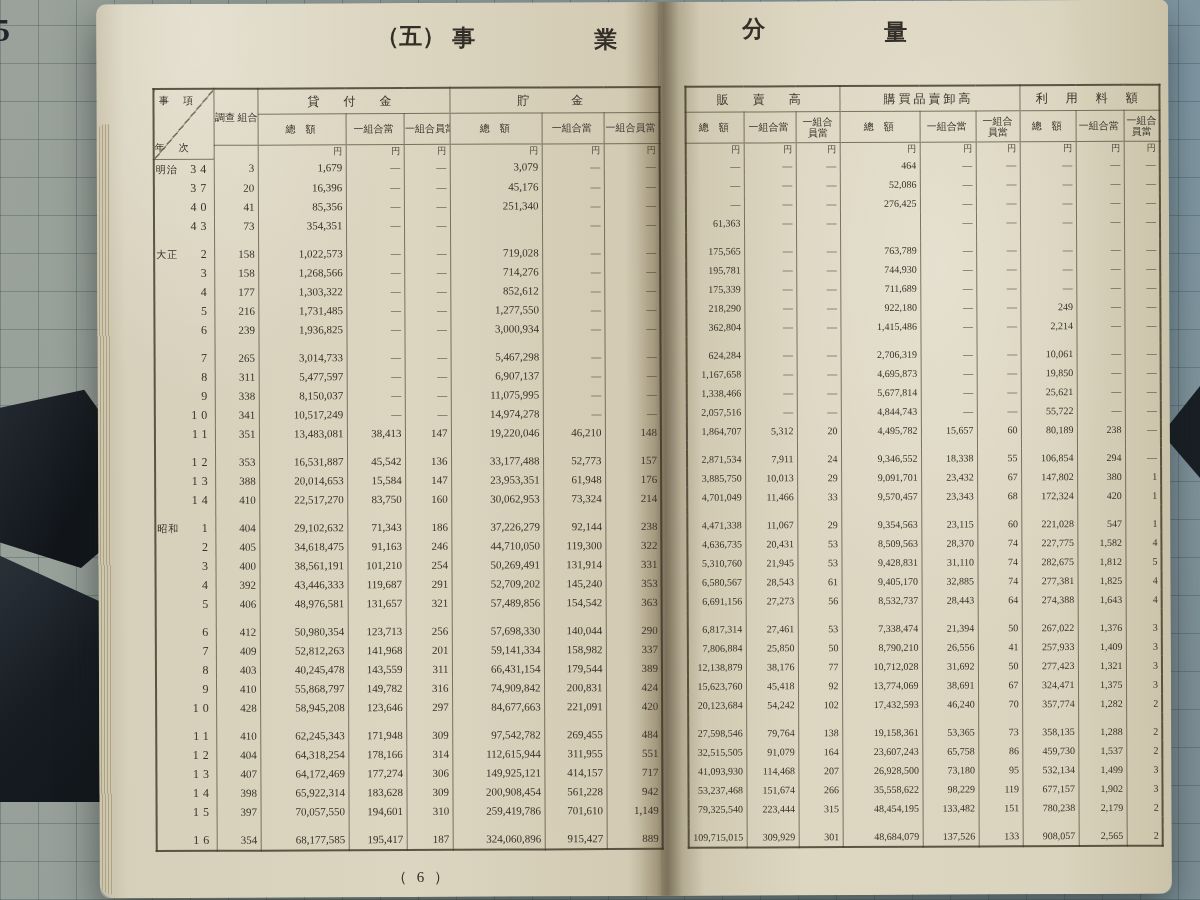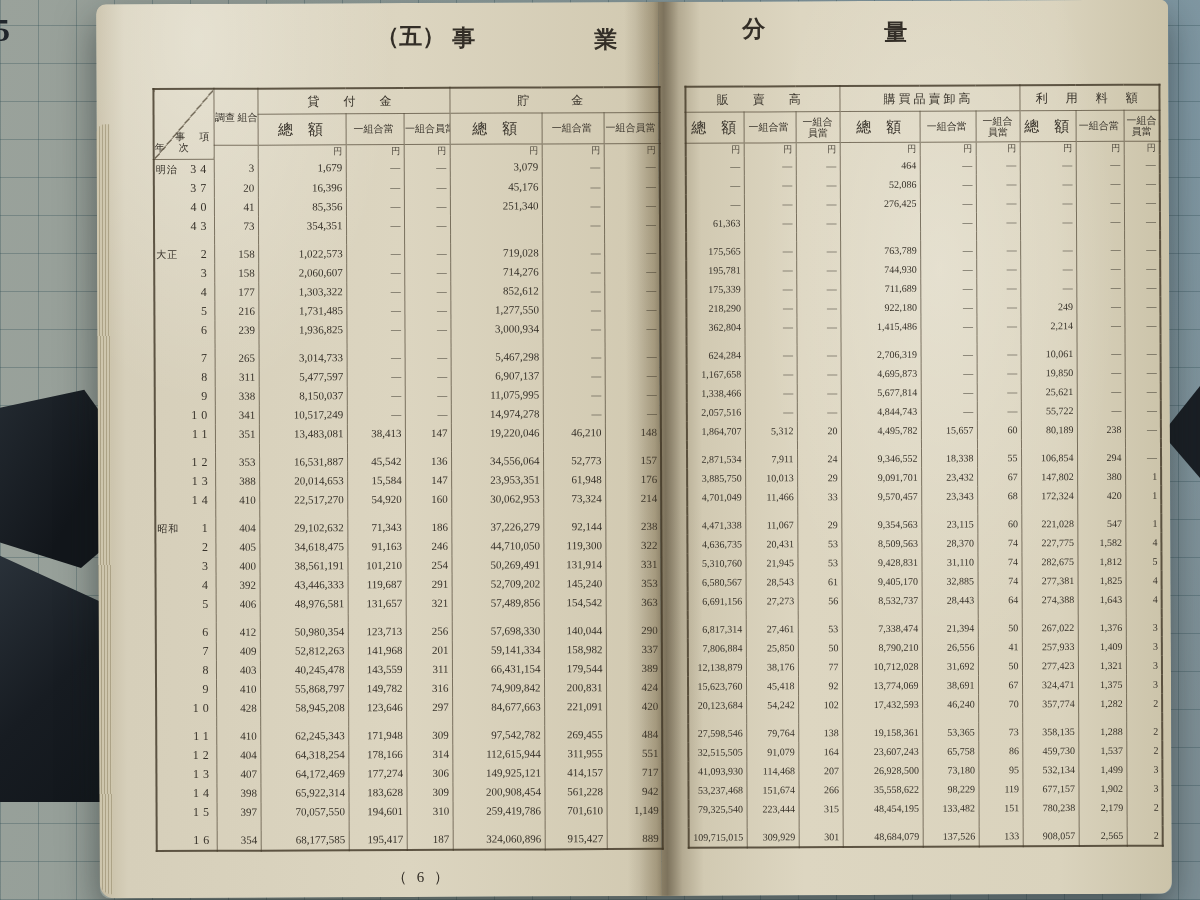--- a/index.html
+++ b/index.html
@@ -80,36 +80,36 @@
     background:transparent;
   }
   .datatable th, .datatable td {
     border-left:1px solid rgba(80,70,52,.7);
     padding:0 3px 0 1px; font-weight:normal; overflow:hidden; white-space:nowrap;
   }
   thead th { border-bottom:1px solid rgba(80,70,52,.7); text-align:center; }
   .group-label { font-size:12px; height:24px; letter-spacing:6px; }
   .group-label.tight { letter-spacing:3px; }
   .subhead { font-size:10px; height:30px; }
-  .subhead.big { font-size:15px;margin-top:28px; }
+  .subhead.big { font-size:10px;margin-top:28px; }
   .subhead.wrap { white-space:normal; word-break:break-all; line-height:1.15; padding:0 2px; }
   .unit-cell { font-size:9px; height:13px; line-height:13px; text-align:right; color:#4a443a; border-bottom:none; }
   tbody td { height:19px; line-height:19px; font-size:11px; }
   .rt tbody td { font-size:10px; }
   .num { text-align:right; }
   .dash { font-size:10px; color:#3d382f; }
   tr.spacer td { height:9px; line-height:9px; }
   .corner {
     position:relative; width:60px;
     background:linear-gradient(to bottom right, rgba(0,0,0,0) calc(50% - 0.6px),
       rgba(80,70,52,.8) calc(50% - 0.6px), rgba(80,70,52,.8) calc(50% + 0.6px),
       rgba(0,0,0,0) calc(50% + 0.6px));
   }
   .corner span { position:absolute; font-size:10px; letter-spacing:2px; }
-  .corner-top { right:2px; top:4px;margin-top:36px; }
+  .corner-top { right:18px; top:4px; }
   .corner-bottom { left:0; bottom:4px; }
   .survey-head { font-size:10px; line-height:1.35; white-space:normal; }
   .rowhead-inner { display:flex; justify-content:space-between; align-items:flex-end; }
   .era { font-size:10px; letter-spacing:1px; }
   .year { letter-spacing:4px; font-size:12px; }
   .pageno { position:absolute; left:292px; bottom:10px; font-size:15px; letter-spacing:3px; color:#332e27; }
 </style>
 </head>
 <body>
 
@@ -249,21 +249,21 @@
             <td class="num dash">—</td>
           </tr>
           <tr>
             <td>
               <div class="rowhead-inner">
                 <span class="era"></span>
                 <span class="year">3</span>
               </div>
             </td>
             <td class="num">158</td>
-            <td class="num">2,060,607</td>
+            <td class="num">1,268,566</td>
             <td class="num dash">—</td>
             <td class="num dash">—</td>
             <td class="num">714,276</td>
             <td class="num dash">—</td>
             <td class="num dash">—</td>
           </tr>
           <tr>
             <td>
               <div class="rowhead-inner">
                 <span class="era"></span>
@@ -407,21 +407,21 @@
             <td>
               <div class="rowhead-inner">
                 <span class="era"></span>
                 <span class="year">12</span>
               </div>
             </td>
             <td class="num">353</td>
             <td class="num">16,531,887</td>
             <td class="num">45,542</td>
             <td class="num">136</td>
-            <td class="num">34,556,064</td>
+            <td class="num">33,177,488</td>
             <td class="num">52,773</td>
             <td class="num">157</td>
           </tr>
           <tr>
             <td>
               <div class="rowhead-inner">
                 <span class="era"></span>
                 <span class="year">13</span>
               </div>
             </td>
@@ -435,21 +435,21 @@
           </tr>
           <tr>
             <td>
               <div class="rowhead-inner">
                 <span class="era"></span>
                 <span class="year">14</span>
               </div>
             </td>
             <td class="num">410</td>
             <td class="num">22,517,270</td>
-            <td class="num">54,920</td>
+            <td class="num">83,750</td>
             <td class="num">160</td>
             <td class="num">30,062,953</td>
             <td class="num">73,324</td>
             <td class="num">214</td>
           </tr>
           <tr class="spacer">
             <td class="num"></td>
             <td class="num"></td>
             <td class="num"></td>
             <td class="num"></td>

